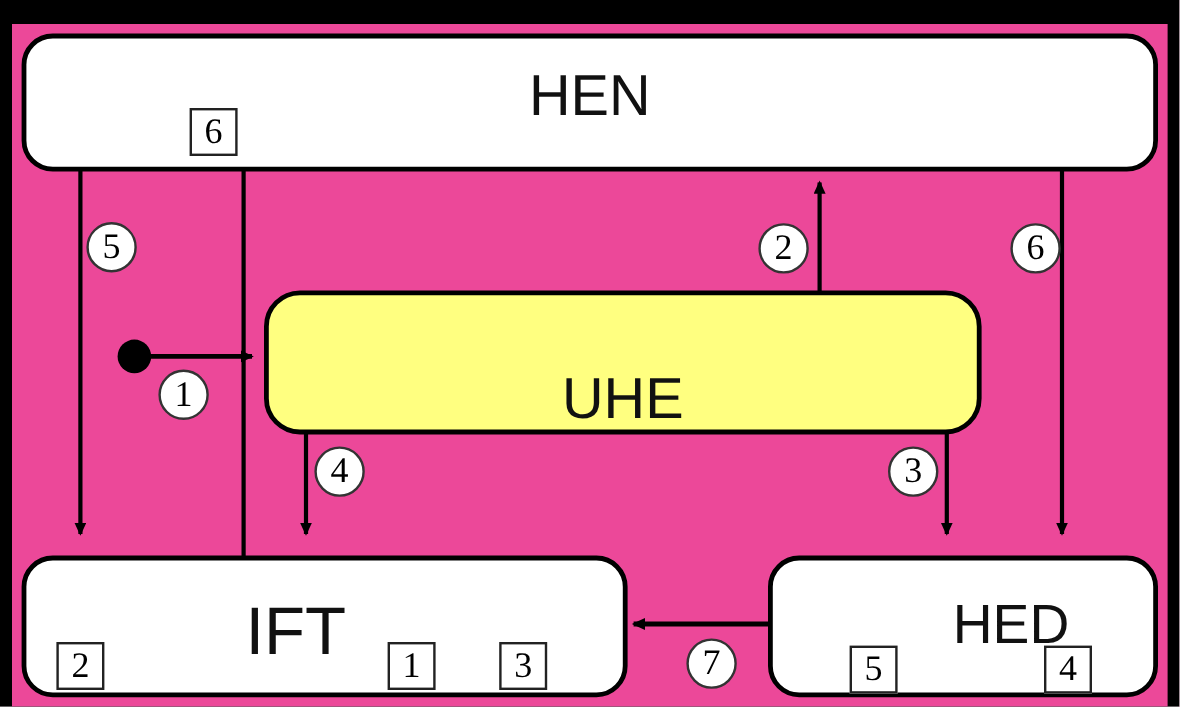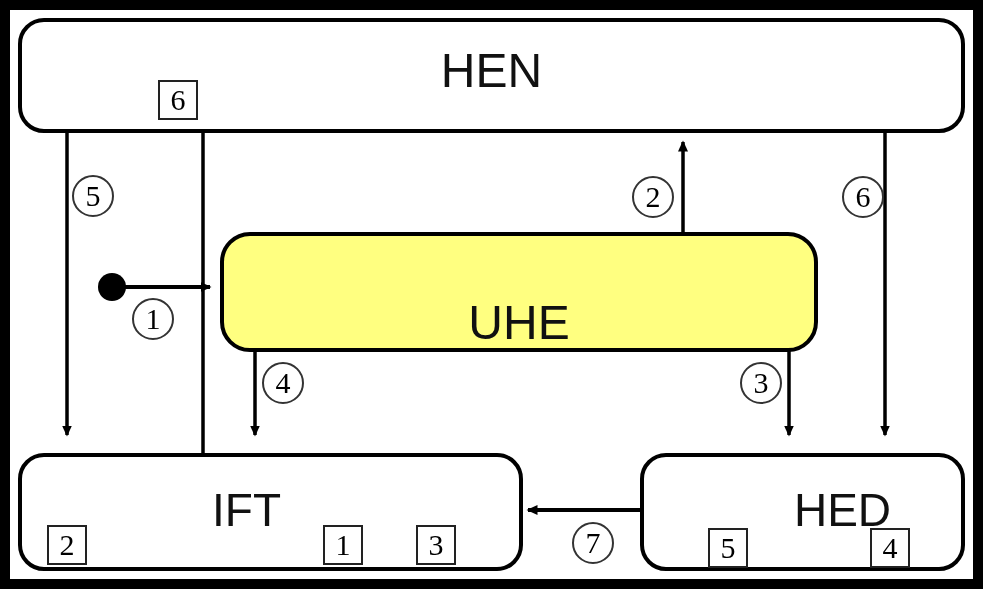--- a/index.html
+++ b/index.html
@@ -11,24 +11,24 @@
     position: relative;
     width: 983px;
     height: 589px;
     background: #000000;
     font-family: "Liberation Sans", sans-serif;
     overflow: hidden;
   }
   #plate {
     position: absolute;
     left: 10px;
-    top: 10px;
+    top: 20px;
     width: 963px;
     height: 569px;
-    background: #ffffff;
+    background: #ec4899;
   }
   #svg-layer {
     position: absolute;
     left: 0;
     top: 0;
     width: 963px;
     height: 569px;
   }
   .state-box {
     position: absolute;
@@ -156,21 +156,21 @@
     <div class="state-box" style="left:8px; top:8px; width:947px; height:115px;">
     </div>
     <div class="state-label" style="left:0px; top:33px; width:963px; text-align:center; font-size:48px;">HEN</div>
 
     <div class="state-box accent" style="left:210px; top:222px; width:598px; height:120px;">
     </div>
     <div class="state-label" style="left:210px; top:253px; width:598px; text-align:center; font-size:48px;margin-top:32px;">UHE</div>
 
     <div class="state-box" style="left:8px; top:443px; width:505px; height:118px;">
     </div>
-    <div class="state-label" style="left:8px; top:473px; width:457px; text-align:center; font-size:46px;">IFT</div>
+    <div class="state-label" style="left:8px; top:473px; width:457px; text-align:center; font-size:56px;">IFT</div>
 
     <div class="state-box" style="left:630px; top:443px; width:325px; height:118px;">
     </div>
     <div class="state-label" style="left:670px; top:473px; width:325px; text-align:center; font-size:46px;">HED</div>
 
     <div class="init-node" style="left:88px; top:263px;"></div>
 
     <div class="sq-label" style="left:148px; top:70px;">6</div>
 
     <div class="sq-label" style="left:37px; top:515px;">2</div>

